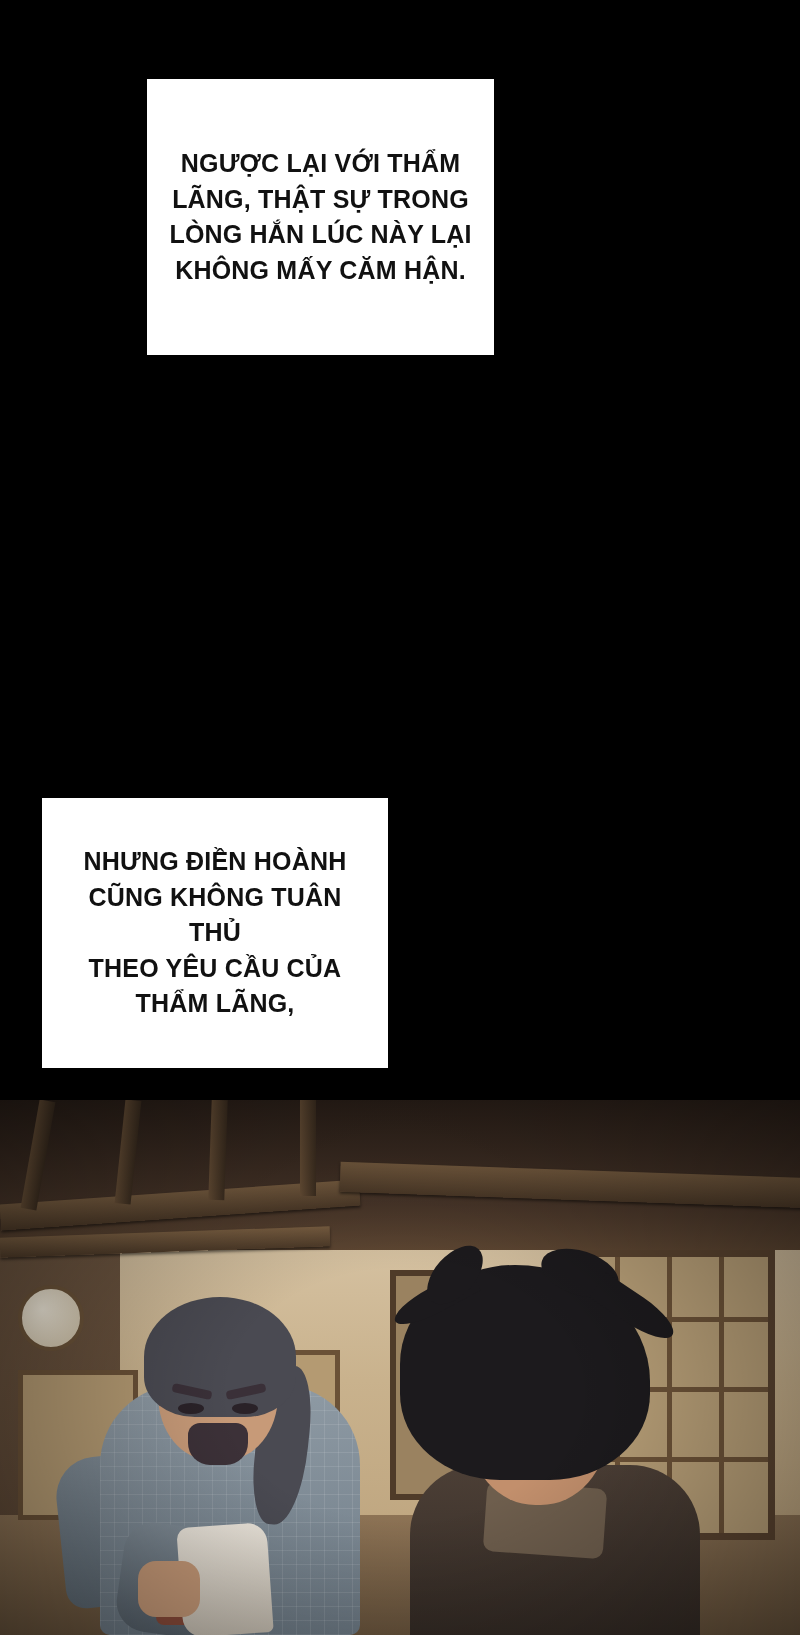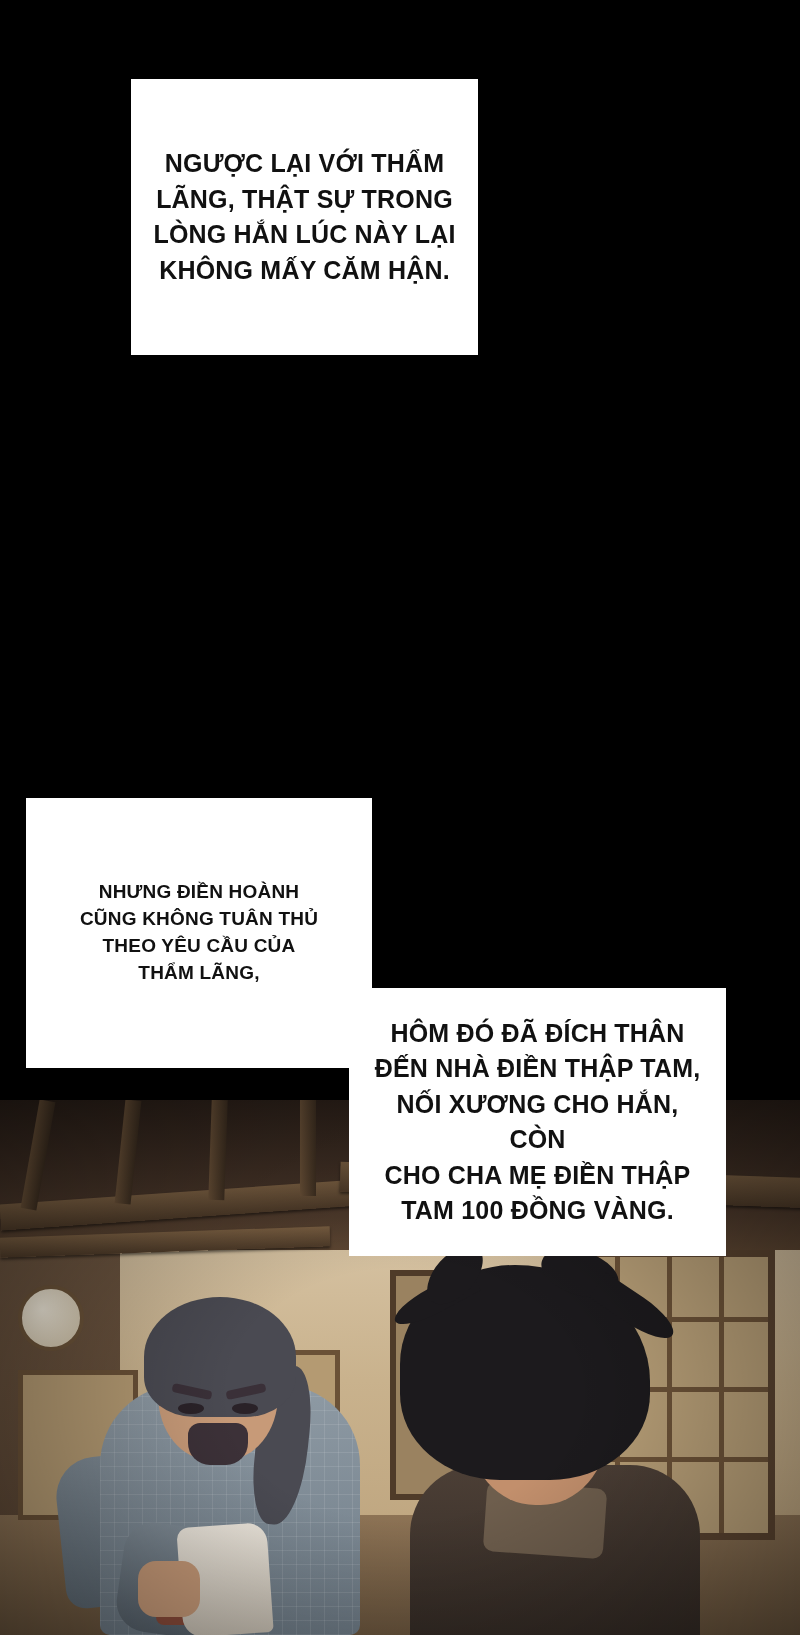--- a/index.html
+++ b/index.html
@@ -276,20 +276,21 @@
     color: #111111;
     box-sizing: border-box;
     display: flex;
     align-items: center;
     justify-content: center;
     text-align: center;
     font-weight: bold;
     letter-spacing: 0.2px;
     line-height: 1.42;
     text-transform: uppercase;
+    margin-left: 16px;
   }
   .caption p {
     margin: 0;
     padding: 0 4px;
     white-space: pre-line;
   }
 
   #caption-1 {
     left: 131px; top: 79px;
     width: 347px; height: 276px;
@@ -298,21 +299,21 @@
   }
   #caption-2 {
     left: 331px; top: 313px;
     width: 393px; height: 280px;
     font-size: 25px;
     padding: 10px 16px;
   }
   #caption-3 {
     left: 26px; top: 798px;
     width: 346px; height: 270px;
-    font-size: 19px;
+    font-size: 25px;
     padding: 10px 16px;
   }
   #caption-4 {
     left: 349px; top: 988px;
     width: 377px; height: 268px;
     font-size: 25px;
     padding: 10px 14px;
   }
 </style>
 </head>
@@ -391,21 +392,14 @@
   </div>
 
 
   <div class="caption" id="caption-3">
     <p>NHƯNG ĐIỀN HOÀNH
 CŨNG KHÔNG TUÂN THỦ
 THEO YÊU CẦU CỦA
 THẨM LÃNG,</p>
   </div>
 
-  <div class="caption" id="caption-4">
-    <p>HÔM ĐÓ ĐÃ ĐÍCH THÂN
-ĐẾN NHÀ ĐIỀN THẬP TAM,
-NỐI XƯƠNG CHO HẮN, CÒN
-CHO CHA MẸ ĐIỀN THẬP
-TAM 100 ĐỒNG VÀNG.</p>
-  </div>
 
 </div>
 
 </body></html>

